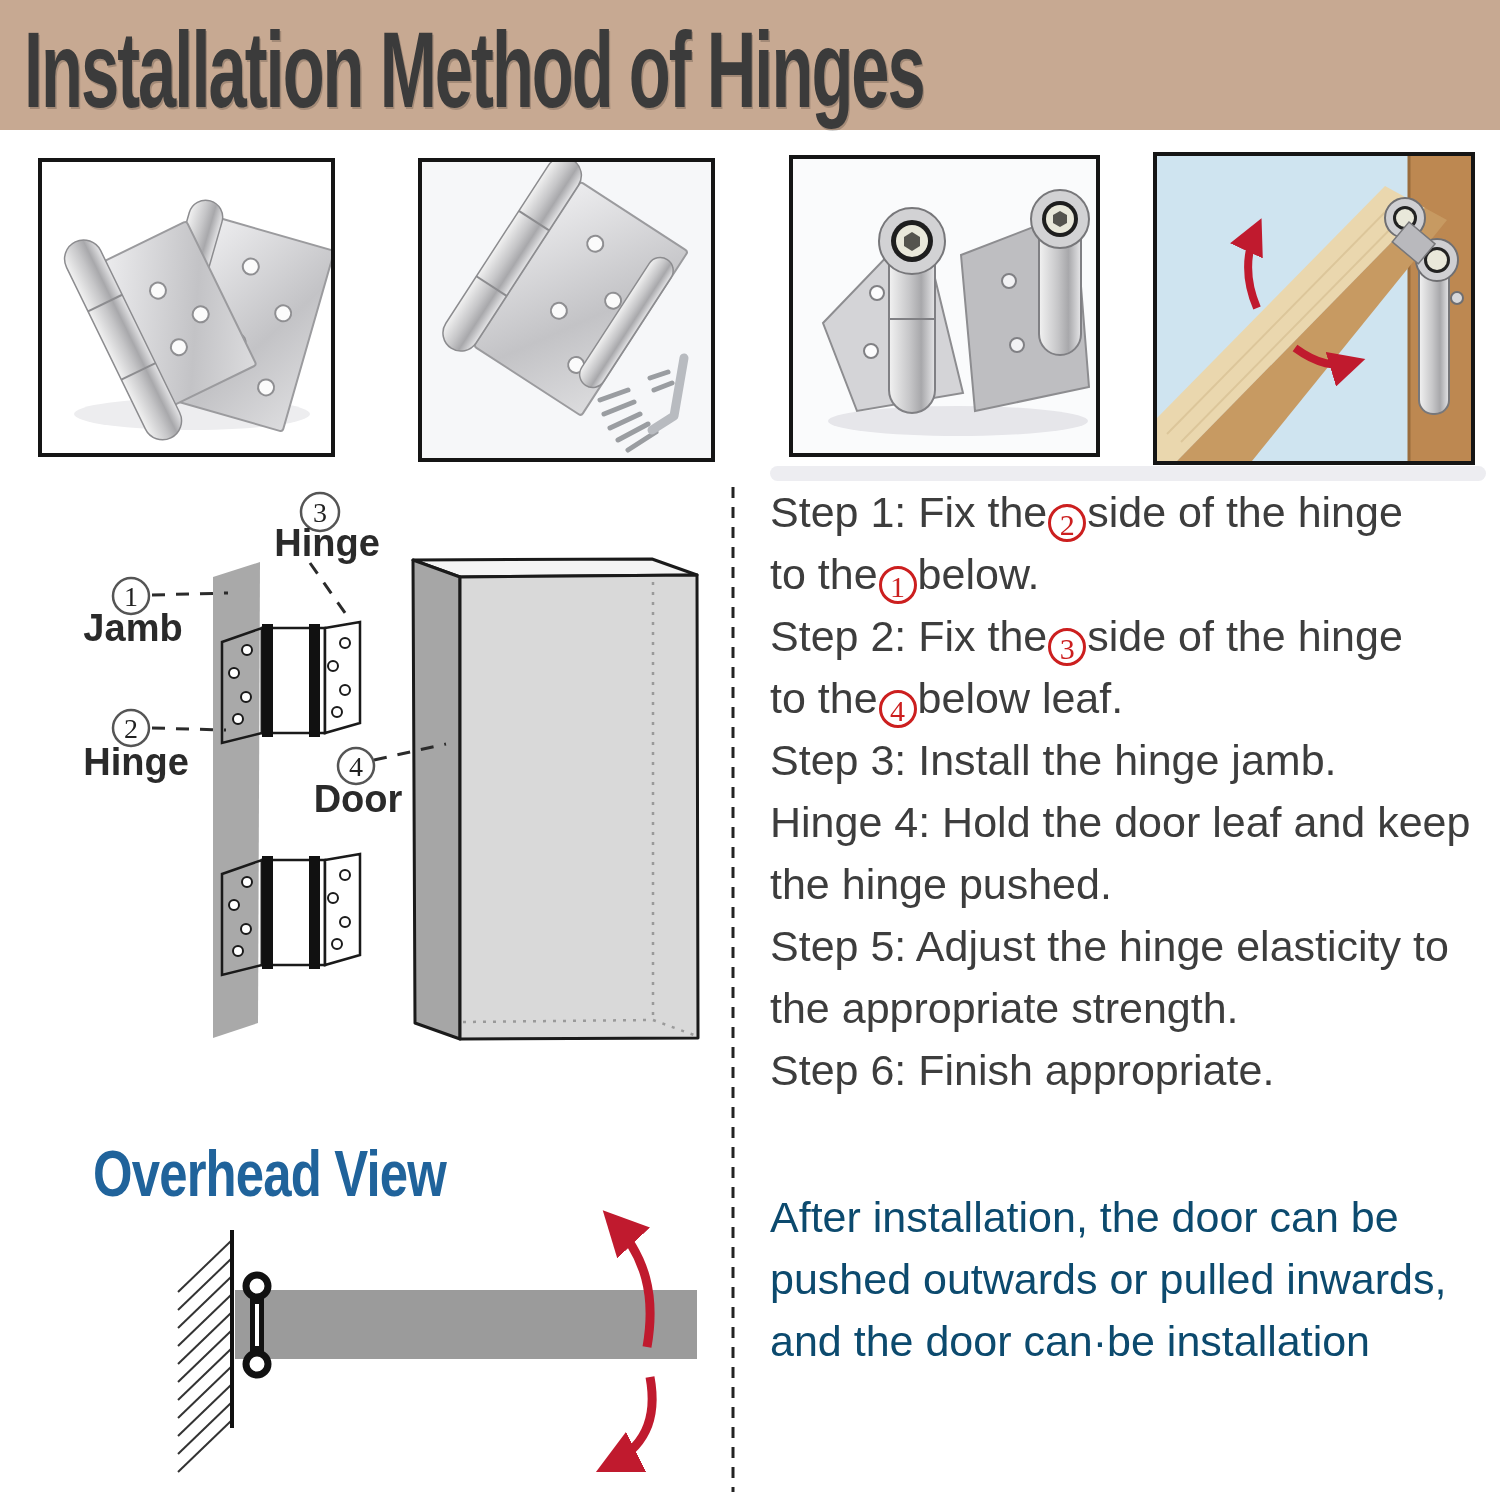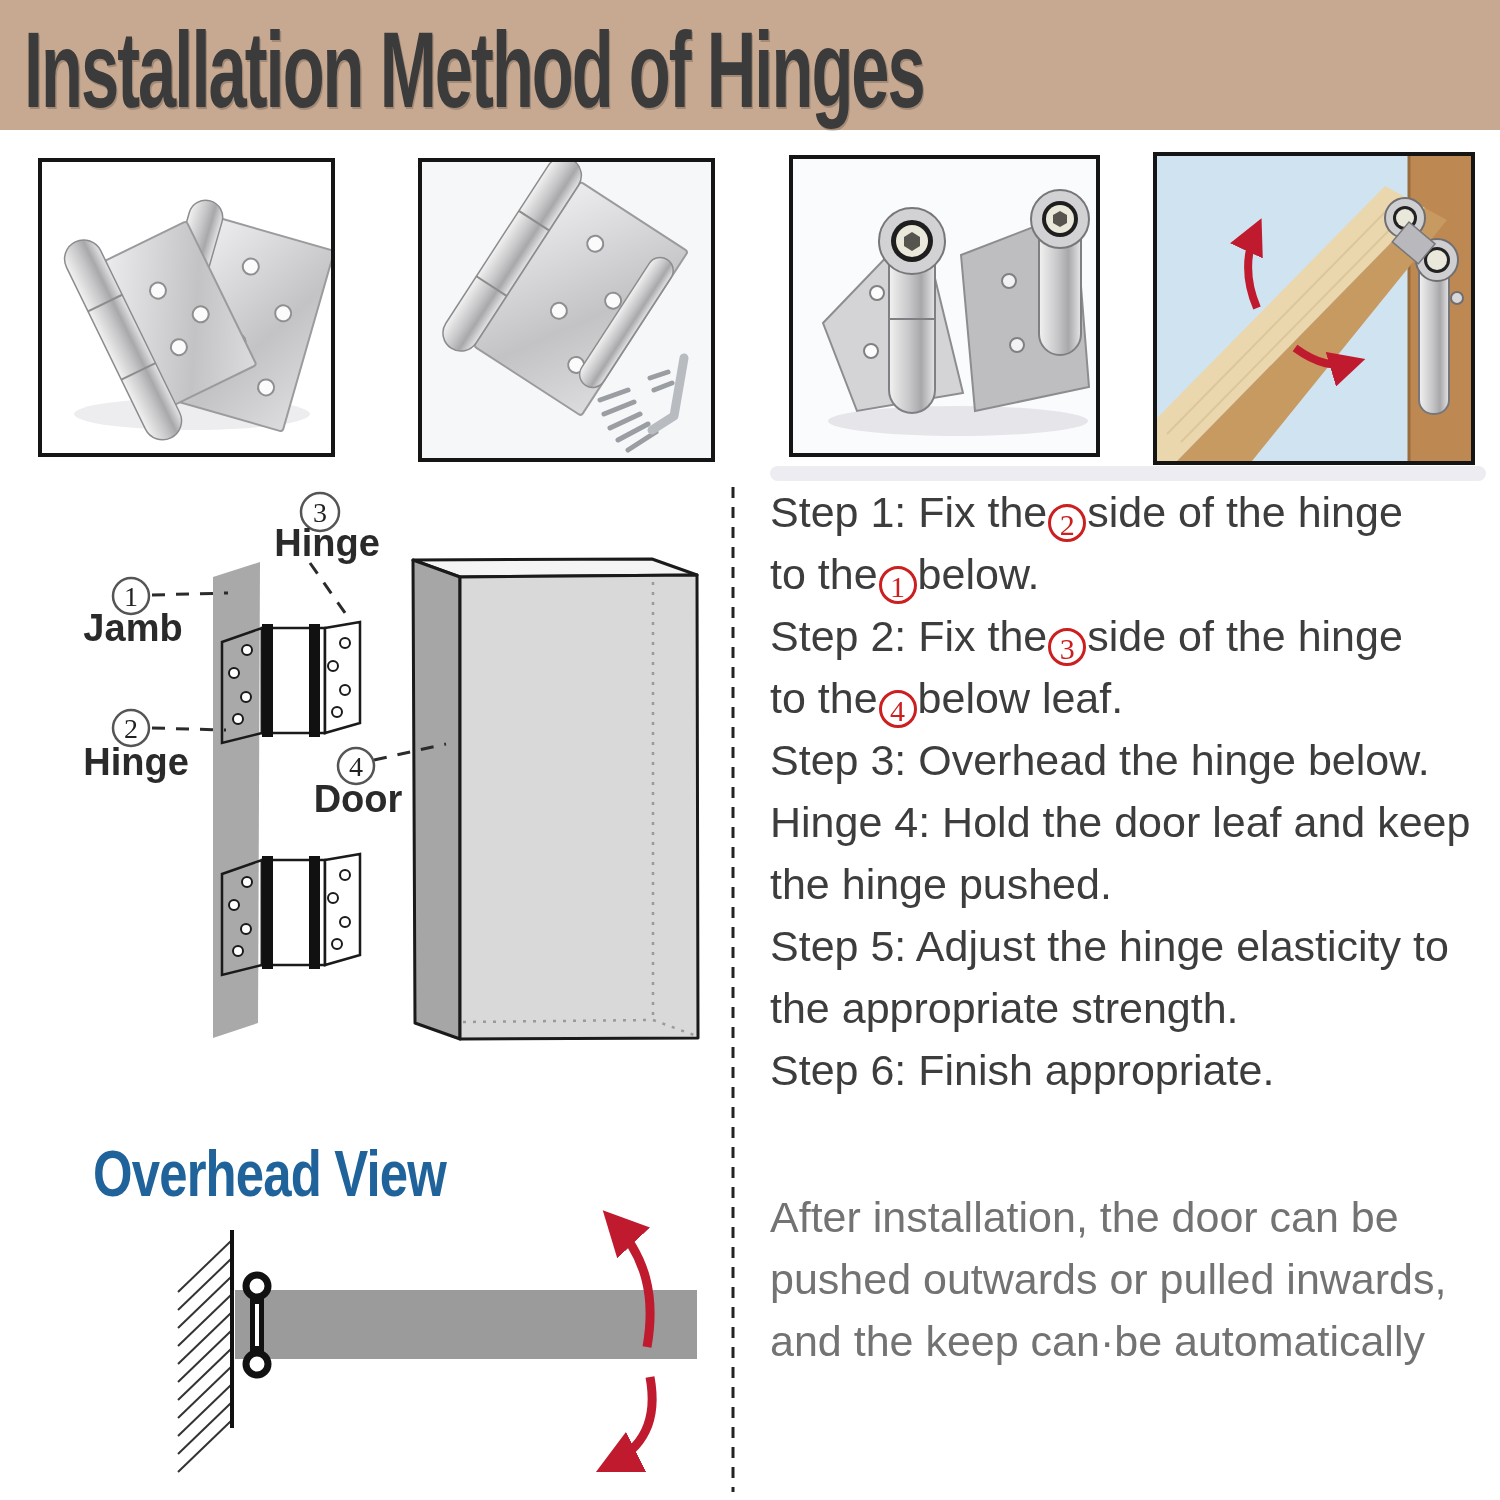--- a/index.html
+++ b/index.html
@@ -19,21 +19,21 @@
   #photo3{left:789px;top:155px;width:311px;height:302px;}
   #photo4{left:1153px;top:152px;width:322px;height:313px;}
   .under-strip{position:absolute;left:770px;top:466px;width:716px;height:15px;border-radius:8px;
                background:#ededf1;}
   
   .steps{position:absolute;left:770px;top:481px;width:710px;color:#3d3d3d;font-size:43px;}
   .step-line{height:62px;line-height:62px;white-space:nowrap;}
   .circled{display:inline-block;width:38px;height:38px;line-height:36px;text-align:center;
            border:3px solid #cc1f1f;border-radius:50%;color:#cc1f1f;font-size:30px;
            font-family:"Liberation Serif",serif;vertical-align:-8px;margin:0 1px;box-sizing:border-box;}
-  .after-note{position:absolute;left:770px;top:1186px;width:710px;color:#737373;font-size:43px;}
+  .after-note{position:absolute;left:770px;top:1186px;width:710px;color:#0c4a6e;font-size:43px;}
   .after-note div{height:62px;line-height:62px;white-space:nowrap;}
   
   .overhead-title{position:absolute;left:93px;top:1136px;font-weight:bold;font-size:62px;
                   color:#20639b;letter-spacing:-1px;white-space:nowrap;
                   transform:scale(0.82,1.05);transform-origin:left top;}
   
   #diagram-svg{position:absolute;left:0;top:0;width:1500px;height:1500px;}
   .dlabel{font-family:"Liberation Sans",sans-serif;font-weight:bold;font-size:38px;fill:#2a2a2a;}
   .dnum{font-family:"Liberation Serif",serif;font-size:28px;fill:#222;}
 </style>
@@ -261,29 +261,29 @@
       <path d="M 647 1347 C 656 1296 646 1256 612 1220" fill="none" stroke="#c01a2e" stroke-width="9" marker-end="url(#redhead)"></path>
       <path d="M 650 1377 C 658 1420 644 1448 608 1466" fill="none" stroke="#c01a2e" stroke-width="9" marker-end="url(#redhead)"></path>
     </g>
   </svg>
 
   <div class="steps">
       <div class="step-line"><span>Step 1: Fix the</span><span class="circled" style="border-color: rgb(204, 31, 31); color: rgb(204, 31, 31);">2</span><span>side of the hinge</span></div>
       <div class="step-line"><span>to the</span><span class="circled" style="border-color: rgb(204, 31, 31); color: rgb(204, 31, 31);">1</span><span>below.</span></div>
       <div class="step-line"><span>Step 2: Fix the</span><span class="circled" style="border-color: rgb(204, 31, 31); color: rgb(204, 31, 31);">3</span><span>side of the hinge</span></div>
       <div class="step-line"><span>to the</span><span class="circled" style="border-color: rgb(204, 31, 31); color: rgb(204, 31, 31);">4</span><span>below leaf.</span></div>
-      <div class="step-line"><span>Step 3: Overhead the hinge below.</span></div>
+      <div class="step-line"><span>Step 3: Install the hinge jamb.</span></div>
       <div class="step-line"><span>Hinge 4: Hold the door leaf and keep</span></div>
       <div class="step-line"><span>the hinge pushed.</span></div>
       <div class="step-line"><span>Step 5: Adjust the hinge elasticity to</span></div>
       <div class="step-line"><span>the appropriate strength.</span></div>
       <div class="step-line"><span>Step 6: Finish appropriate.</span></div>
     </div>
 
   <div class="overhead-title" style="color: rgb(32, 99, 155);">Overhead View</div>
 
   <div class="after-note">
       <div>After installation, the door can be</div>
       <div>pushed outwards or pulled inwards,</div>
-      <div>and the keep can·be automatically</div>
+      <div>and the door can·be installation</div>
     </div>
 
 </div>
 
 </body></html>

